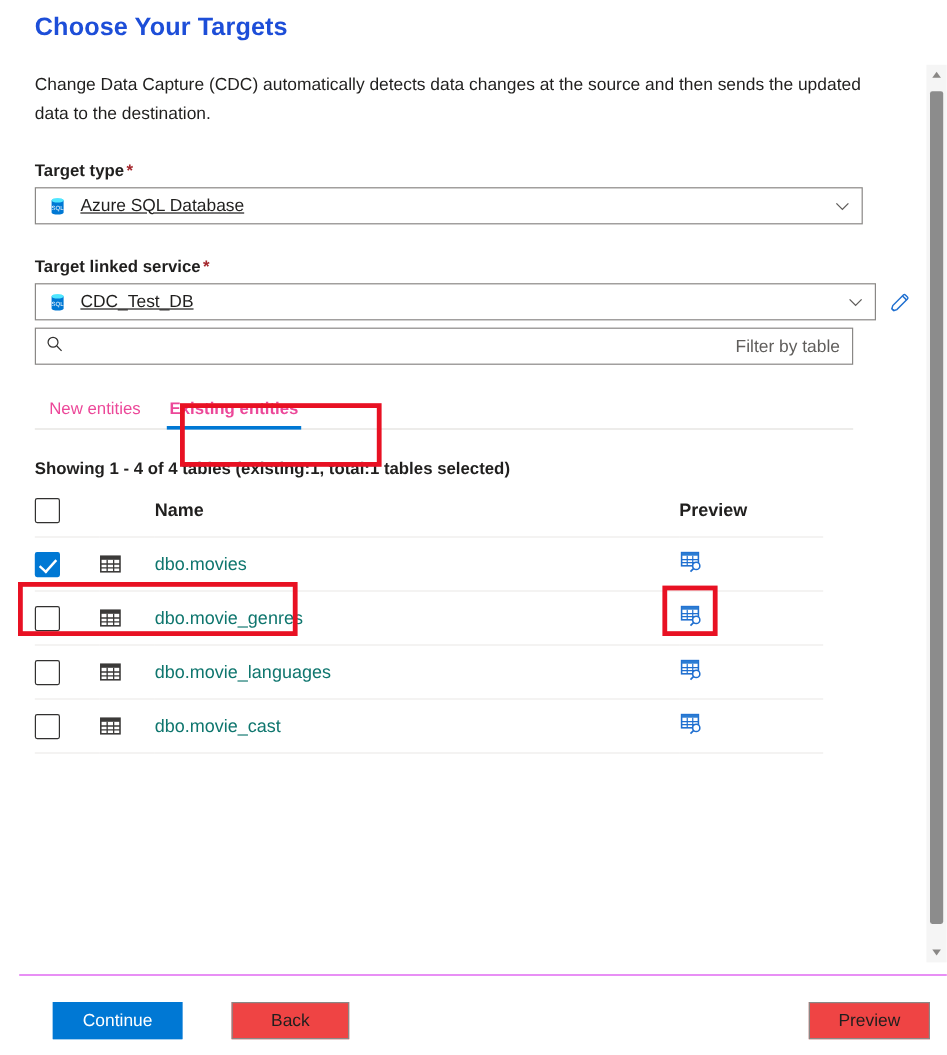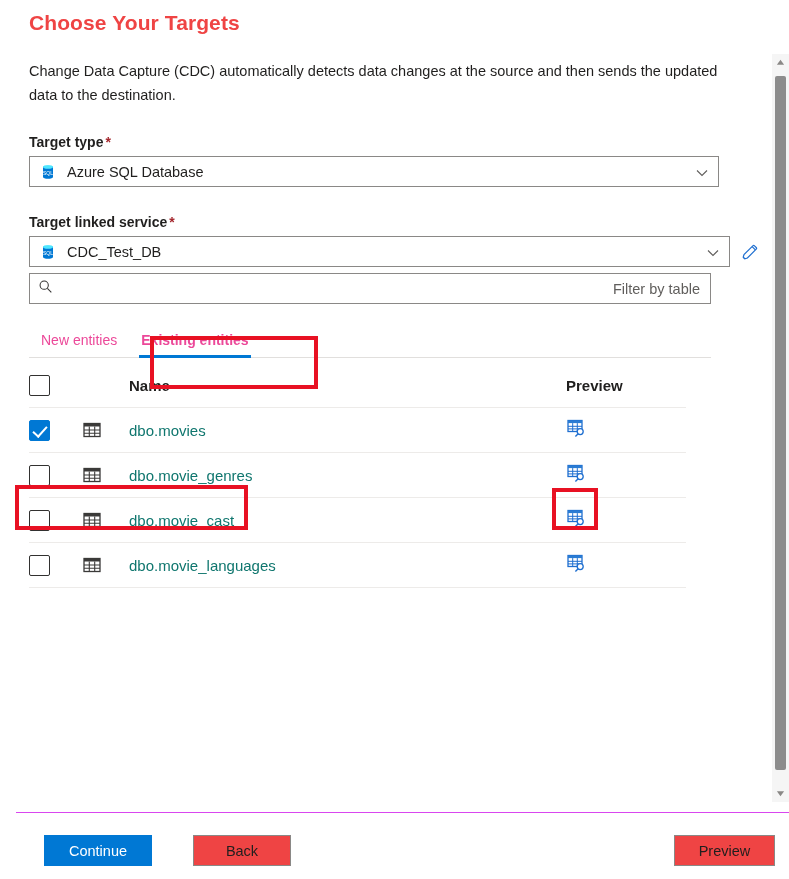--- a/index.html
+++ b/index.html
@@ -31,21 +31,21 @@
   .content {
     position: absolute;
     left: 0; top: 0;
     width: 760px;
     padding: 0 0 0 29px;
   }
 
   .page-title {
     font-size: 21px;
     font-weight: 600;
-    color: #ef4444;
+    color: #1d4ed8;
     margin: 0;
     padding-top: 11px;
     letter-spacing: 0.1px;
   }
 
   .description {
     font-size: 14.5px;
     line-height: 24px;
     color: #201f1e;
     width: 700px;
@@ -76,20 +76,21 @@
     position: relative;
     width: 690px;
     height: 31px;
     border: 1px solid #8a8886;
     background: #ffffff;
     display: flex;
     align-items: center;
     padding: 0 10px;
     font-size: 14.5px;
     color: #201f1e;
+    text-decoration: underline;
   }
   .combo.narrow { width: 788px; }
   .combo .combo-text { margin-left: 11px; }
   .chevron {
     position: absolute;
     right: 10px;
     top: 50%;
     transform: translateY(-50%);
     width: 12px; height: 12px;
   }
@@ -361,20 +362,21 @@
           </svg>
         </span>
         <input type="text" value="" placeholder="Filter by table" style="">
       </div>
 
       <div class="tabs">
         <button class="tab">New entities</button>
         <button class="tab active">Existing entities</button>
       </div>
 
+      <div class="showing">Showing 1 - 4 of 4 tables (existing:1, total:1 tables selected)</div>
 
       <table class="tbl">
         <thead>
           <tr>
             <th class="col-check">
               <span class="cb"></span>
             </th>
             <th class="col-icon"></th>
             <th class="col-name">Name</th>
             <th class="col-prev">Preview</th>
@@ -442,21 +444,21 @@
             </td>
             <td class="col-icon">
               <span>
                 <svg class="grid-icon" viewBox="0 0 18 18" aria-hidden="true">
                   <rect x="1" y="2.5" width="16" height="13" fill="none" stroke="#3b3a39" stroke-width="1.3"></rect>
                   <rect x="1" y="2.5" width="16" height="3" fill="#3b3a39"></rect>
                   <path d="M6.3 5.5 V15.5 M11.7 5.5 V15.5 M1 9 H17 M1 12.3 H17" stroke="#3b3a39" stroke-width="1.1"></path>
                 </svg>
               </span>
             </td>
-            <td class="col-name name-cell">dbo.movie_cast</td>
+            <td class="col-name name-cell">dbo.movie_languages</td>
             <td class="col-prev prev-cell">
               <span>
                 <svg class="prev-icon" viewBox="0 0 20 20" aria-hidden="true">
                   <rect x="2" y="2.5" width="14" height="11" fill="none" stroke="#1f6fd0" stroke-width="1.3"></rect>
                   <rect x="2" y="2.5" width="14" height="2.6" fill="#2b7cd3"></rect>
                   <path d="M6.7 5.1 V13.5 M11.3 5.1 V13.5 M2 8.3 H16 M2 10.9 H16" stroke="#1f6fd0" stroke-width="1"></path>
                   <circle cx="14.2" cy="13.6" r="3" fill="#fff" stroke="#1f6fd0" stroke-width="1.3"></circle>
                   <path d="M12.1 15.7 L9.4 18.4" stroke="#1f6fd0" stroke-width="1.4"></path>
                 </svg>
               </span>
@@ -469,21 +471,21 @@
             </td>
             <td class="col-icon">
               <span>
                 <svg class="grid-icon" viewBox="0 0 18 18" aria-hidden="true">
                   <rect x="1" y="2.5" width="16" height="13" fill="none" stroke="#3b3a39" stroke-width="1.3"></rect>
                   <rect x="1" y="2.5" width="16" height="3" fill="#3b3a39"></rect>
                   <path d="M6.3 5.5 V15.5 M11.7 5.5 V15.5 M1 9 H17 M1 12.3 H17" stroke="#3b3a39" stroke-width="1.1"></path>
                 </svg>
               </span>
             </td>
-            <td class="col-name name-cell">dbo.movie_languages</td>
+            <td class="col-name name-cell">dbo.movie_cast</td>
             <td class="col-prev prev-cell">
               <span>
                 <svg class="prev-icon" viewBox="0 0 20 20" aria-hidden="true">
                   <rect x="2" y="2.5" width="14" height="11" fill="none" stroke="#1f6fd0" stroke-width="1.3"></rect>
                   <rect x="2" y="2.5" width="14" height="2.6" fill="#2b7cd3"></rect>
                   <path d="M6.7 5.1 V13.5 M11.3 5.1 V13.5 M2 8.3 H16 M2 10.9 H16" stroke="#1f6fd0" stroke-width="1"></path>
                   <circle cx="14.2" cy="13.6" r="3" fill="#fff" stroke="#1f6fd0" stroke-width="1.3"></circle>
                   <path d="M12.1 15.7 L9.4 18.4" stroke="#1f6fd0" stroke-width="1.4"></path>
                 </svg>
               </span>

